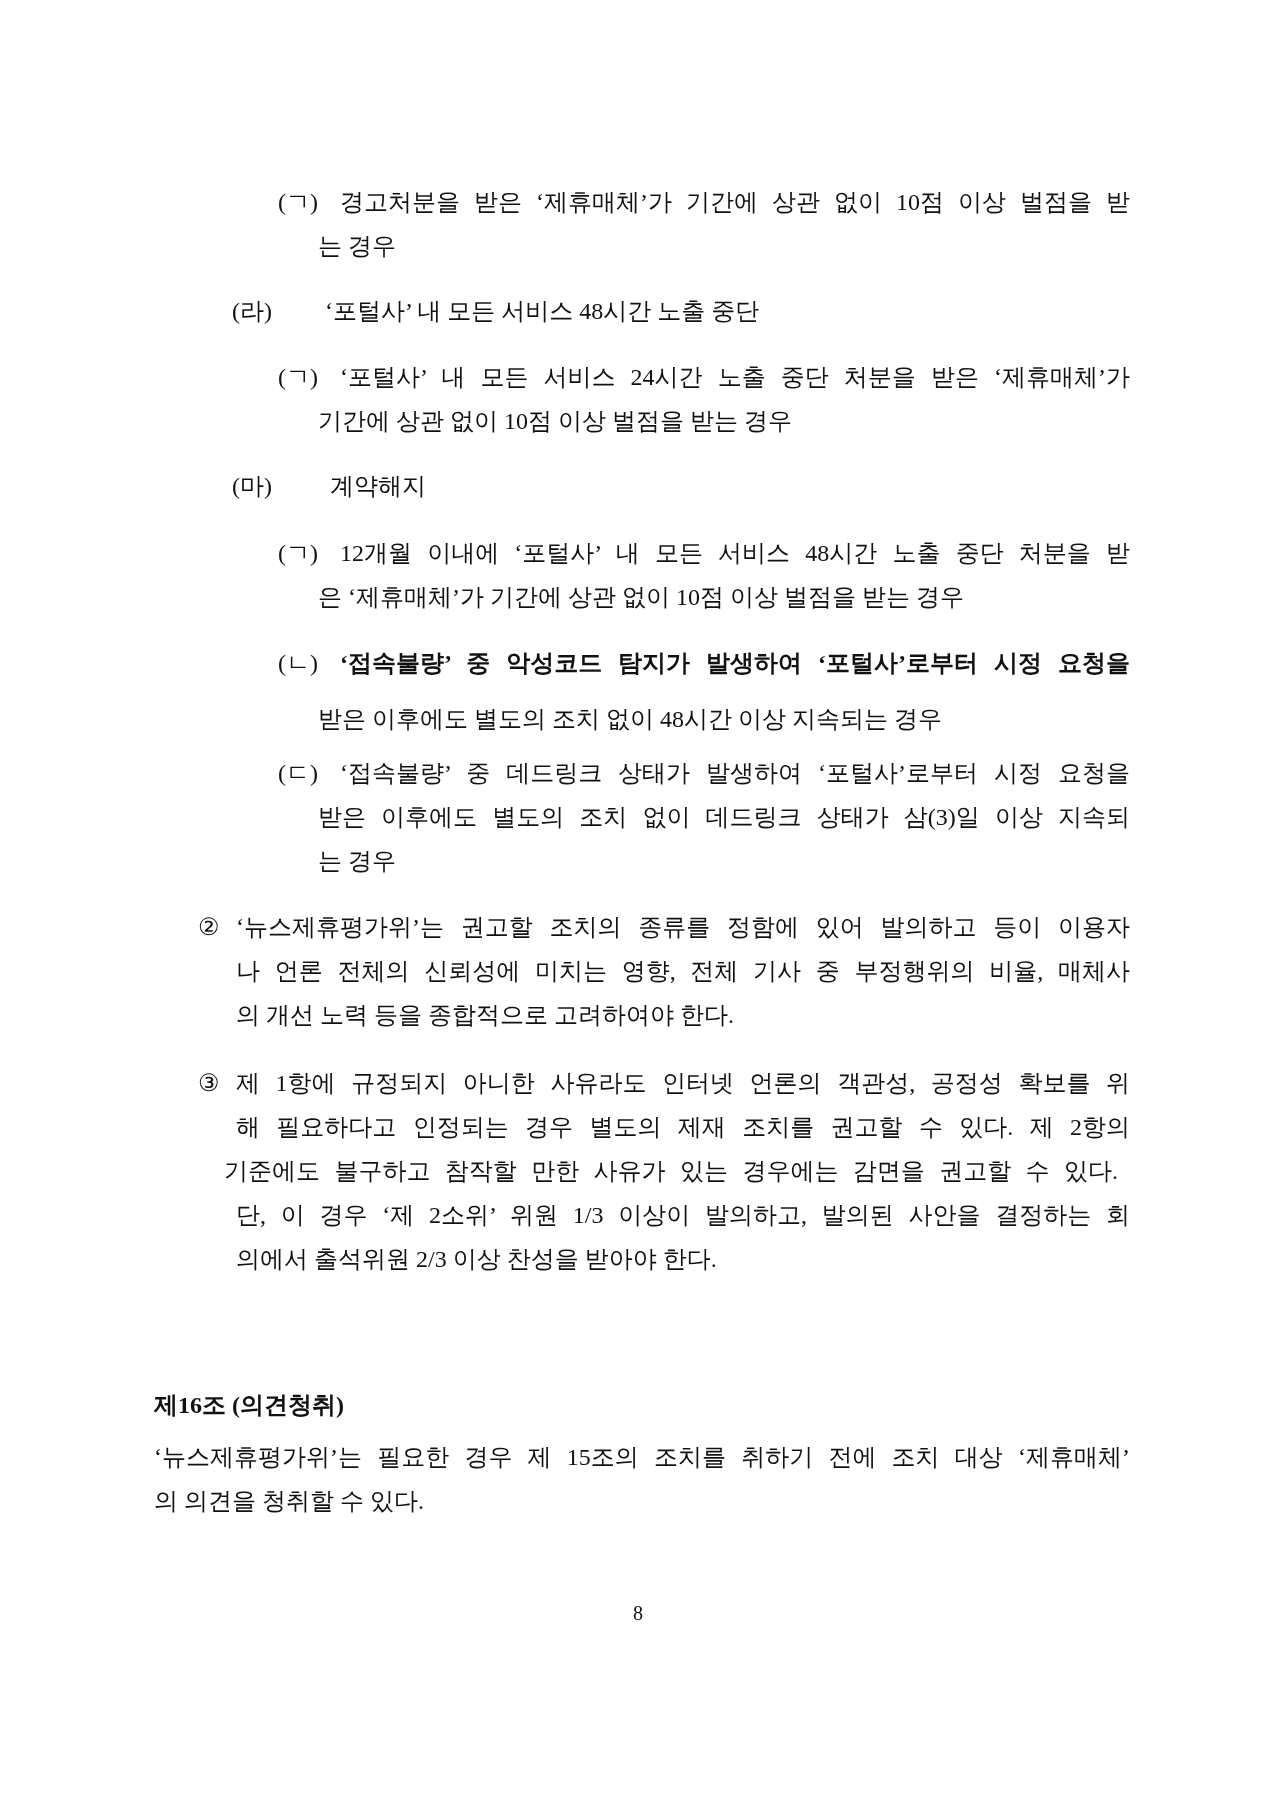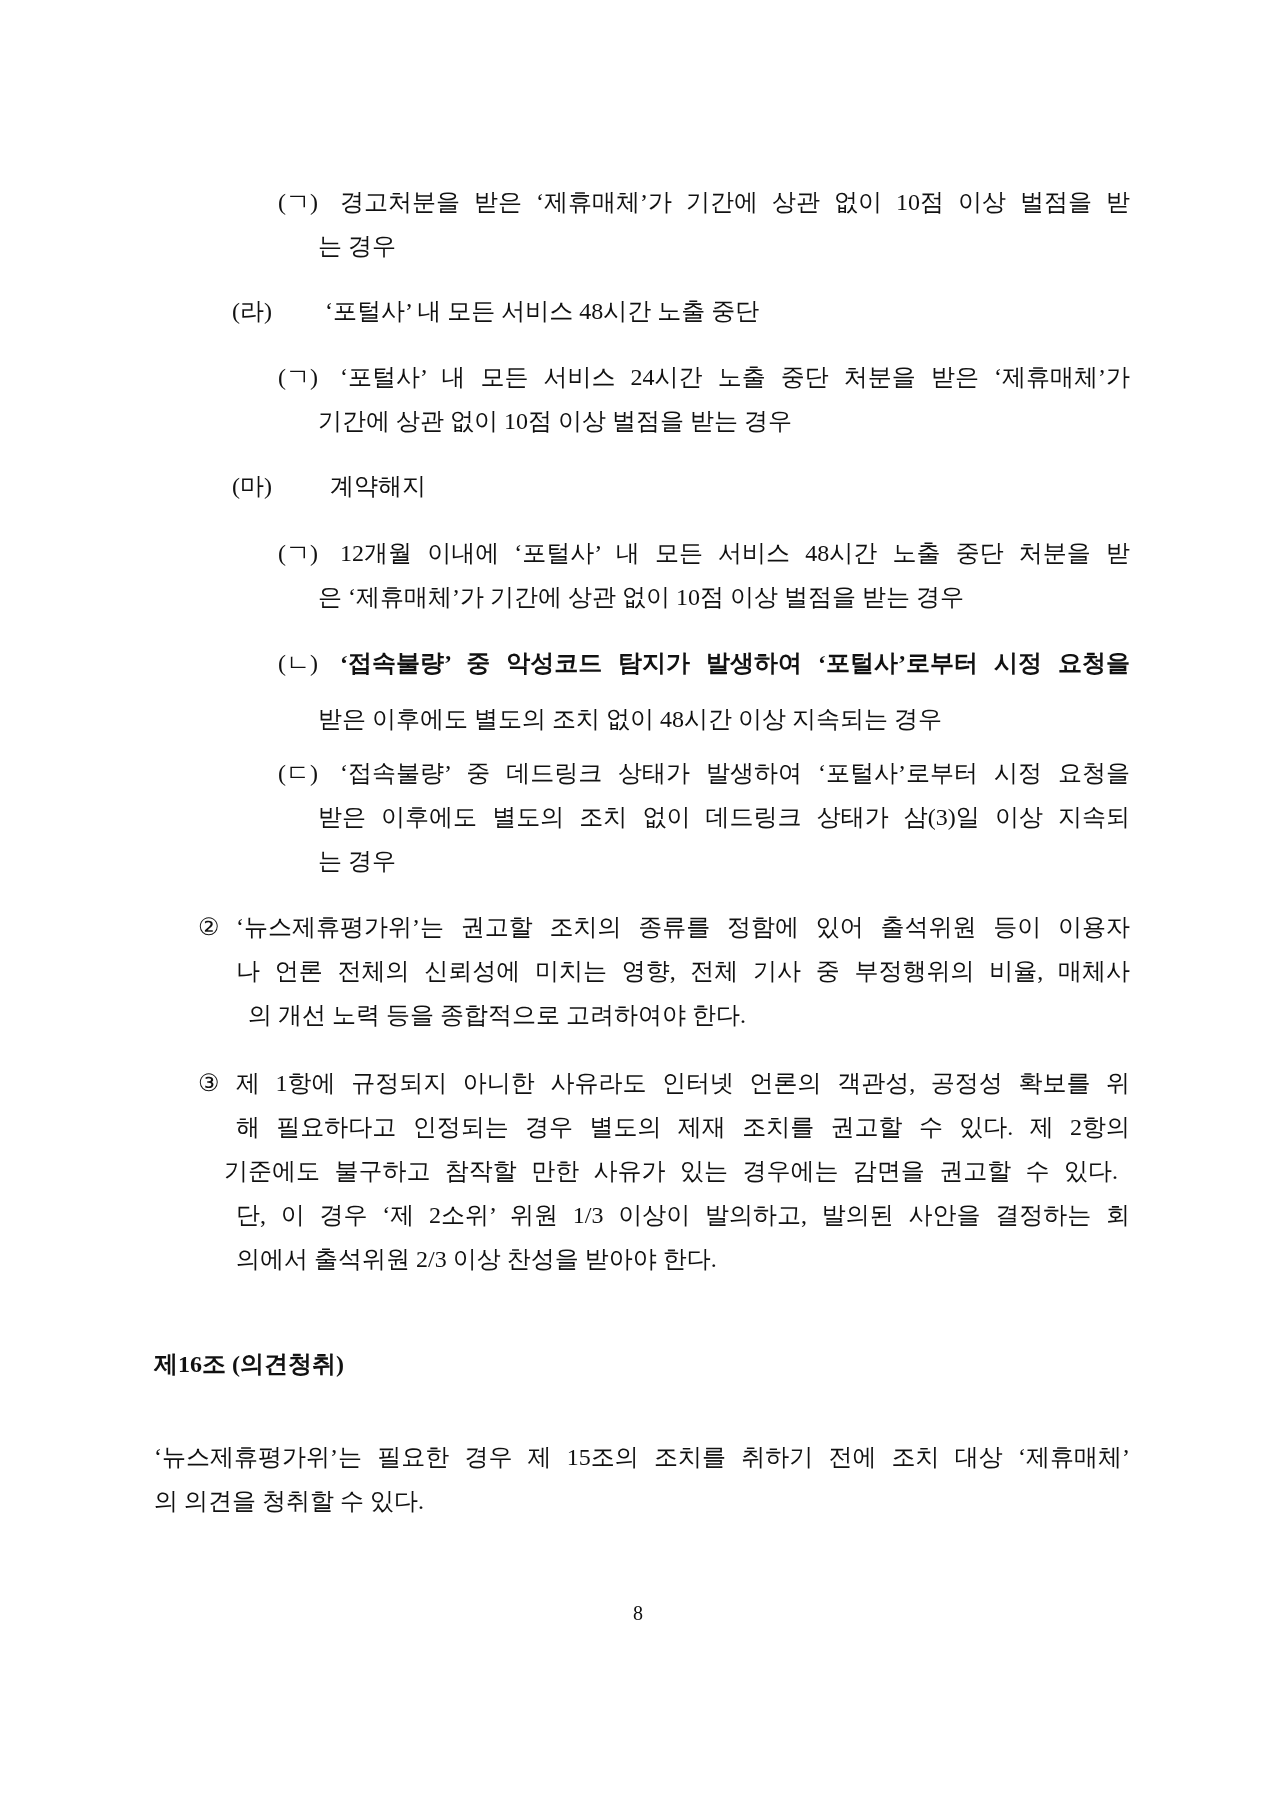--- a/index.html
+++ b/index.html
@@ -32,28 +32,28 @@
 <div class="line" style="left:278px;top:648px;">(ㄴ)</div>
 <div class="line just" style="left:340px;top:648px;width:790px;font-weight:bold;">‘접속불량’ 중 악성코드 탐지가 발생하여 ‘포털사’로부터 시정 요청을</div>
 <div class="line" style="left:318px;top:692px;margin-top:12px;">받은 이후에도 별도의 조치 없이 48시간 이상 지속되는 경우</div>
 
 <div class="line" style="left:278px;top:758px;">(ㄷ)</div>
 <div class="line just" style="left:340px;top:758px;width:790px;">‘접속불량’ 중 데드링크 상태가 발생하여 ‘포털사’로부터 시정 요청을</div>
 <div class="line just" style="left:318px;top:802px;width:812px;">받은 이후에도 별도의 조치 없이 데드링크 상태가 삼(3)일 이상 지속되</div>
 <div class="line" style="left:318px;top:846px;">는 경우</div>
 
 <div class="line" style="left:198px;top:912px;">②</div>
-<div class="line just" style="left:236px;top:912px;width:894px;">‘뉴스제휴평가위’는 권고할 조치의 종류를 정함에 있어 출석위원 등이 이용자</div>
+<div class="line just" style="left:236px;top:912px;width:894px;">‘뉴스제휴평가위’는 권고할 조치의 종류를 정함에 있어 발의하고 등이 이용자</div>
 <div class="line just" style="left:236px;top:956px;width:894px;">나 언론 전체의 신뢰성에 미치는 영향, 전체 기사 중 부정행위의 비율, 매체사</div>
-<div class="line" style="left:236px;top:1000px;margin-left:12px;">의 개선 노력 등을 종합적으로 고려하여야 한다.</div>
+<div class="line" style="left:236px;top:1000px;">의 개선 노력 등을 종합적으로 고려하여야 한다.</div>
 
 <div class="line" style="left:198px;top:1068px;">③</div>
 <div class="line just" style="left:236px;top:1068px;width:894px;font-family:Liberation Serif, serif;">제 1항에 규정되지 아니한 사유라도 인터넷 언론의 객관성, 공정성 확보를 위</div>
 <div class="line just" style="left:236px;top:1112px;width:894px;">해 필요하다고 인정되는 경우 별도의 제재 조치를 권고할 수 있다. 제 2항의</div>
 <div class="line just" style="left:224px;top:1156px;width:894px;">기준에도 불구하고 참작할 만한 사유가 있는 경우에는 감면을 권고할 수 있다.</div>
 <div class="line just" style="left:236px;top:1200px;width:894px;">단, 이 경우 ‘제 2소위’ 위원 1/3 이상이 발의하고, 발의된 사안을 결정하는 회</div>
 <div class="line" style="left:236px;top:1244px;">의에서 출석위원 2/3 이상 찬성을 받아야 한다.</div>
 
-<div class="line bold" style="left:154px;top:1349px;text-align:right;">제16조 (의견청취)</div>
+<div class="line bold" style="left:154px;top:1390px;text-align:right;">제16조 (의견청취)</div>
 <div class="line just" style="left:154px;top:1442px;width:976px;">‘뉴스제휴평가위’는 필요한 경우 제 15조의 조치를 취하기 전에 조치 대상 ‘제휴매체’</div>
 <div class="line" style="left:154px;top:1486px;text-align:right;">의 의견을 청취할 수 있다.</div>
 
 <div class="line" style="left:633px;top:1598px;font-size:20px;">8</div>
 
 </body></html>

